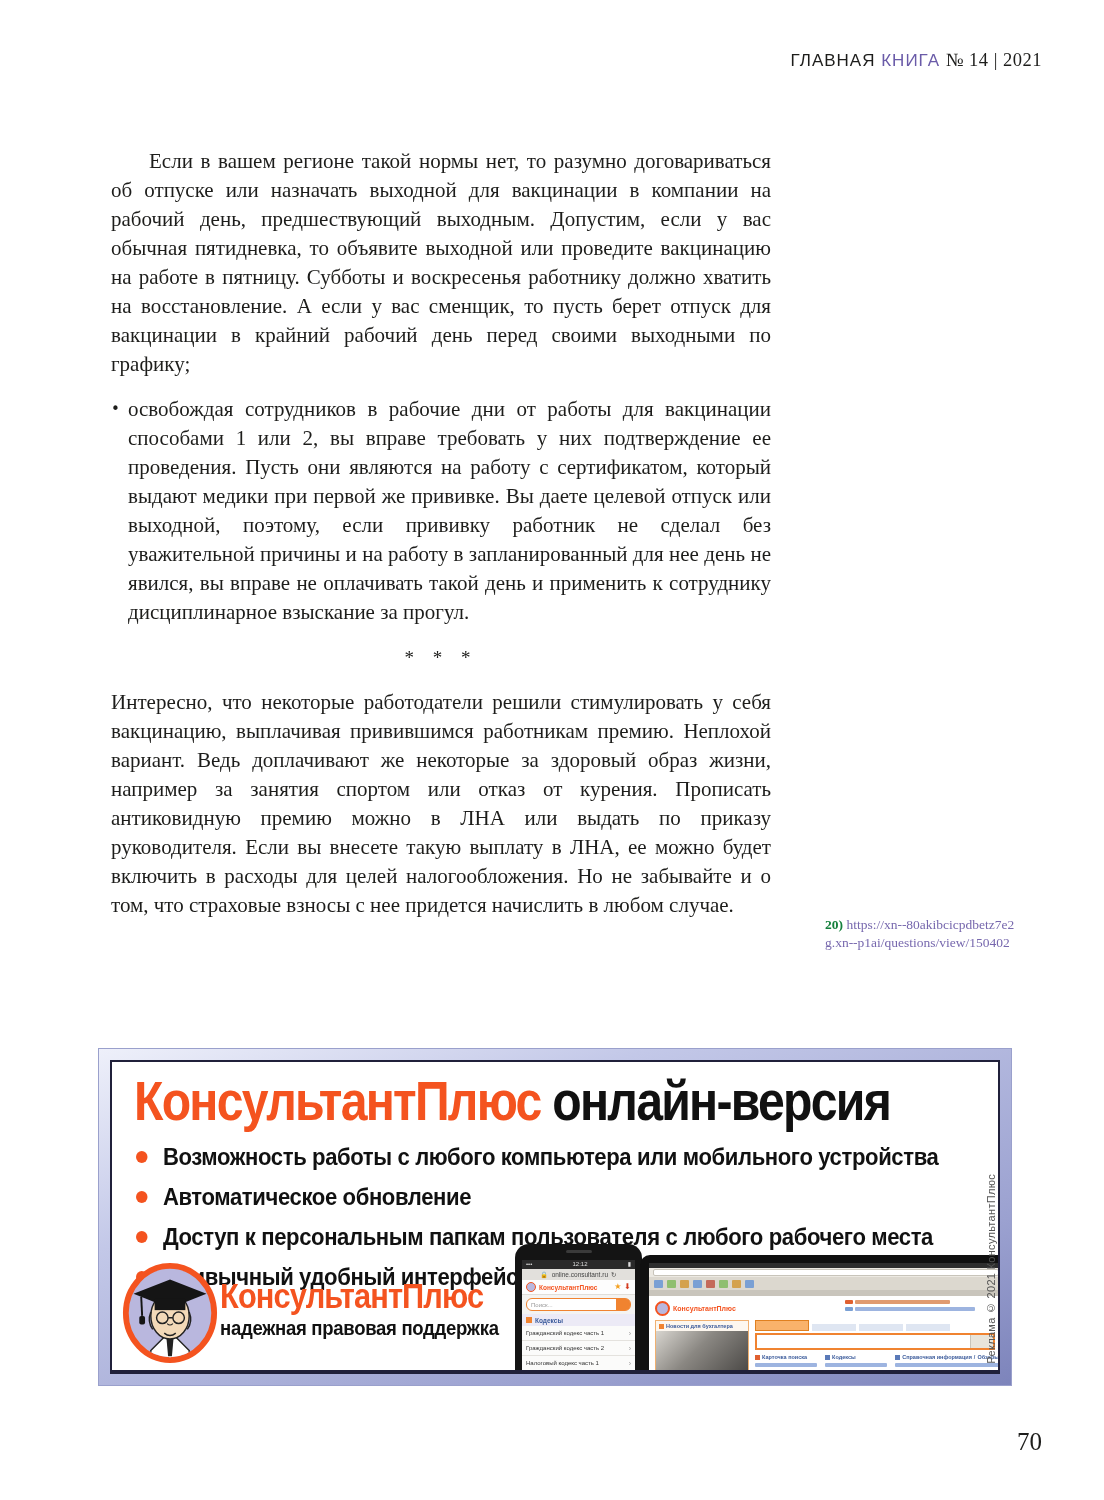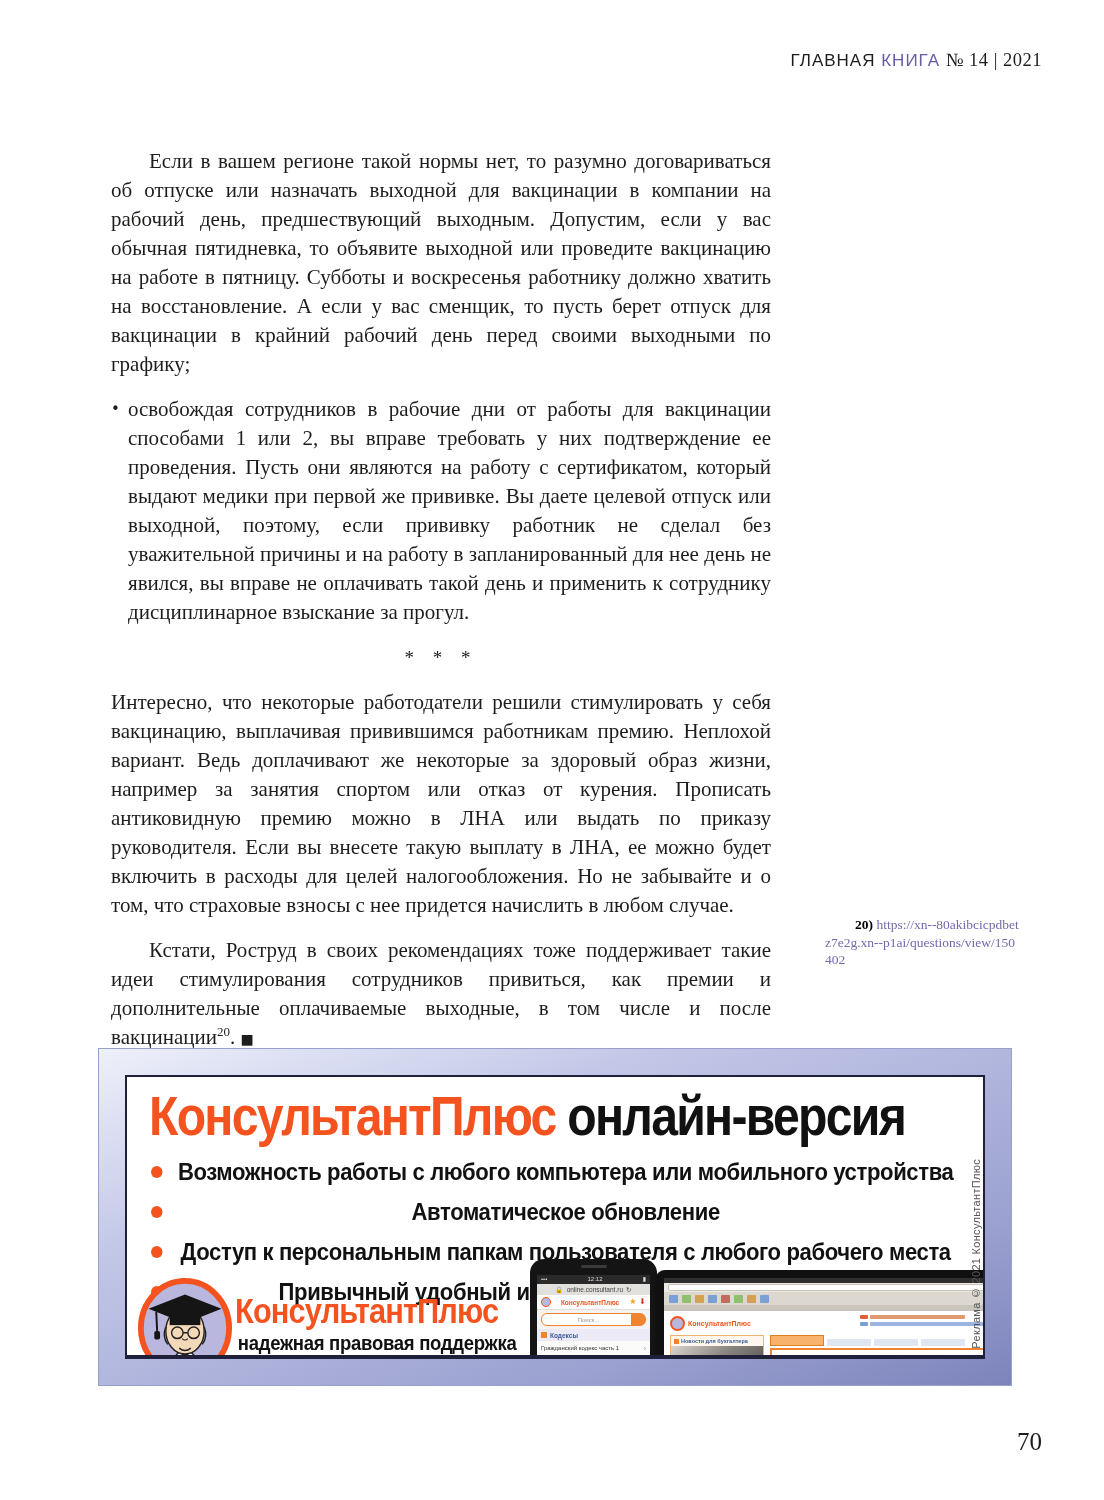--- a/index.html
+++ b/index.html
@@ -35,29 +35,28 @@
     text-align:center;text-indent:0;margin:13px 0 9px 0;
     font-size:19px;letter-spacing:7px;
   }
   .fnsup{font-size:13px;line-height:0;}
   .endmark{font-family:"DejaVu Sans",sans-serif;font-size:14px;}
   
   .footnote{
     position:absolute;left:825px;top:916px;width:196px;
     font-size:13.5px;line-height:17.5px;word-break:break-all;text-align:left;
   }
-  .footnote .fn-label{font-weight:bold;color:#000000;word-break:normal;margin-left:30px;}
+  .footnote .fn-label{font-weight:bold;color:#15803d;word-break:normal;}
   .footnote a{color:#7768ae;text-decoration:none;}
   
   .ad-frame{
     position:absolute;left:98px;top:1048px;width:914px;height:338px;
-    box-sizing:border-box;padding:26px;
+    box-sizing:border-box;padding:11px;
     background:linear-gradient(160deg,#eef0fa 0%,#c3c8e8 30%,#9ba1d0 75%,#7d84bb 100%);
     border:1px solid #9aa0cc;
-    text-align:center;
   }
   .ad-inner{
     position:relative;width:100%;height:100%;box-sizing:border-box;
     background:#ffffff;border:2px solid #20203a;border-bottom-width:4px;
     overflow:hidden;
     font-family:"Liberation Sans","DejaVu Sans",sans-serif;
   }
   .ad-title{
     position:absolute;left:22px;top:6px;white-space:nowrap;
     font-weight:bold;font-size:56px;letter-spacing:-2px;
@@ -167,21 +166,20 @@
   <span>ГЛАВНАЯ</span>
   <span class="brand-purple">КНИГА</span>
   <span class="issue">№ 14 | 2021</span>
 </div>
 
 <div class="article">
   <p class="para indent">Если в вашем регионе такой нормы нет, то разумно договариваться об отпуске или назначать выходной для вакцинации в компании на рабочий день, предшествующий выходным. Допустим, если у вас обычная пятидневка, то объявите выходной или проведите вакцинацию на работе в пятницу. Субботы и воскресенья работнику должно хватить на восстановление. А если у вас сменщик, то пусть берет отпуск для вакцинации в крайний рабочий день перед своими выходными по графику;</p>
   <p class="para bullet"><span class="bullet-dot">•</span><span>освобождая сотрудников в рабочие дни от работы для вакцинации способами 1 или 2, вы вправе требовать у них подтверждение ее проведения. Пусть они являются на работу с сертификатом, который выдают медики при первой же прививке. Вы даете целевой отпуск или выходной, поэтому, если прививку работник не сделал без уважительной причины и на работу в запланированный для нее день не явился, вы вправе не оплачивать такой день и применить к сотруднику дисциплинарное взыскание за прогул.</span></p>
   <p class="para separator">* * *</p>
   <p class="para">Интересно, что некоторые работодатели решили стимулировать у себя вакцинацию, выплачивая привившимся работникам премию. Неплохой вариант. Ведь доплачивают же некоторые за здоровый образ жизни, например за занятия спортом или отказ от курения. Прописать антиковидную премию можно в ЛНА или выдать по приказу руководителя. Если вы внесете такую выплату в ЛНА, ее можно будет включить в расходы для целей налогообложения. Но не забывайте и о том, что страховые взносы с нее придется начислить в любом случае.</p>
-  <p class="para indent"><span>Кстати, Роструд в своих рекомендациях тоже поддерживает такие идеи стимулирования сотрудников привиться, как премии и дополнительные оплачиваемые выходные, в том числе и после вакцинации</span><sup class="fnsup">20</sup><span>.</span> <span class="endmark">■</span></p>
 </div>
 
 <div class="footnote">
   <span class="fn-label">20)</span>
   <a href="#">https://xn--80akibcicpdbetz7e2g.xn--p1ai/questions/view/150402</a>
 </div>
 
 <div class="ad-frame">
   <div class="ad-inner">
 

